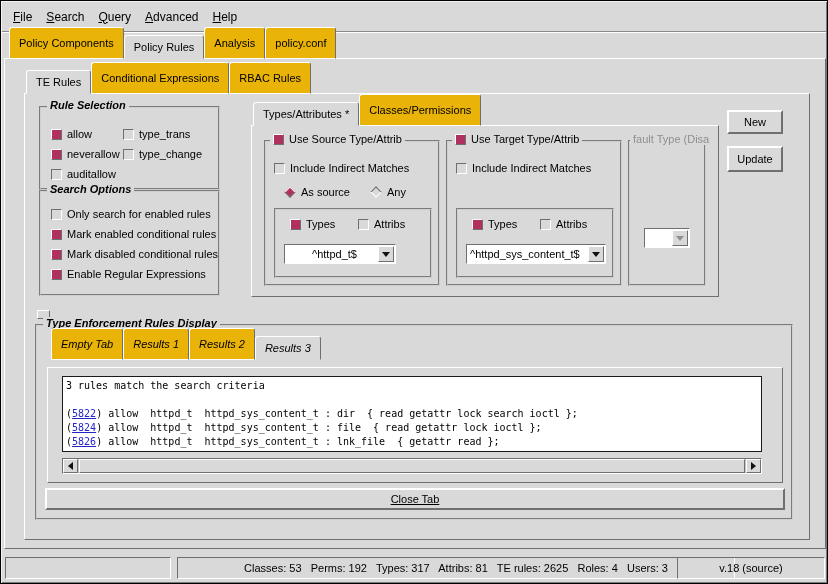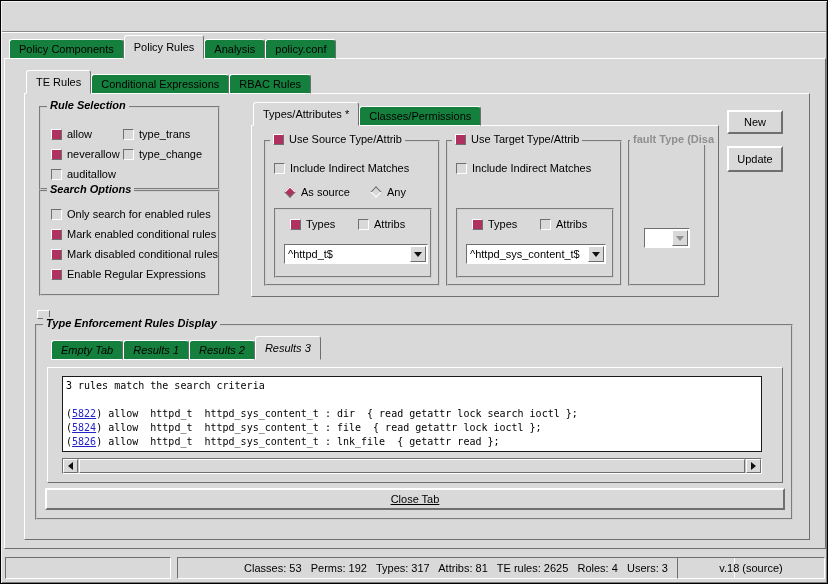--- a/index.html
+++ b/index.html
@@ -9,32 +9,32 @@
           font-family:"Liberation Sans",sans-serif;color:#000;overflow:hidden;}
   .btn{position:absolute;background:#d9d9d9;border:2px solid;border-color:#ffffff #6f6f6f #6f6f6f #ffffff;
        font-size:11px;display:flex;align-items:center;justify-content:center;cursor:default;white-space:nowrap;}
   
   .menubar{position:absolute;left:1px;top:1px;right:1px;height:29px;display:flex;align-items:center;padding-left:4px;}
   .menu-item{padding:3px 7px;font-size:12px;white-space:nowrap;}
   .menu-item .mn{text-decoration:underline;}
   .menu-sep{position:absolute;left:1px;right:1px;top:30px;height:2px;border-top:1px solid #8a8a8a;border-bottom:1px solid #ffffff;}
   
   .tabs{position:absolute;display:flex;align-items:flex-end;z-index:2;}
-  .tab{background:#15803d;border:1px solid;border-color:#ffffff #6f6f6f #ffffff #ffffff;
-       border-top-left-radius:3px;border-top-right-radius:3px;padding:0 9px;height:20px;
+  .tab{background:#eab308;border:1px solid;border-color:#ffffff #6f6f6f #ffffff #ffffff;
+       border-top-left-radius:3px;border-top-right-radius:3px;padding:0 9px;height:32px;
        display:flex;align-items:center;font-size:11px;white-space:nowrap;cursor:default;}
   .tab.active{background:#d9d9d9;height:24px;border-bottom:1px solid #d9d9d9;z-index:3;}
   .nb-body{position:absolute;background:#d9d9d9;border:1px solid;border-color:#ffffff #6f6f6f #6f6f6f #ffffff;}
   
   .lframe{position:absolute;border:2px groove #cfcfcf;}
   .lf-title{position:absolute;top:-9px;left:6px;background:#d9d9d9;padding:0 3px;font-size:11px;
             font-weight:bold;font-style:italic;white-space:nowrap;}
   .lf-check-title{position:absolute;top:-9px;left:4px;background:#d9d9d9;padding:0 3px;display:flex;
                   align-items:center;font-size:11px;white-space:nowrap;}
-  .disabled-text{color:#8f8f8f;font-weight:bold;font-style:normal;}
+  .disabled-text{color:#8f8f8f;font-weight:normal;font-style:normal;}
   
   .opt-row{position:absolute;display:flex;align-items:center;font-size:11px;white-space:nowrap;height:16px;cursor:default;}
   .cb{width:11px;height:11px;flex:none;background:#d9d9d9;border:1px solid;border-color:#6f6f6f #ffffff #ffffff #6f6f6f;margin-right:5px;}
   .cb.on{background:#b03060;border-color:#ffffff #6f6f6f #6f6f6f #ffffff;}
   .rb{width:8px;height:8px;flex:none;background:#d9d9d9;border:1px solid;border-color:#6f6f6f #ffffff #ffffff #6f6f6f;transform:rotate(45deg);margin-right:7px;}
   .rb.on{background:#b03060;border-color:#ffffff #6f6f6f #6f6f6f #ffffff;}
   
   .combo{position:absolute;display:flex;align-items:center;background:#ffffff;border:1px solid;
          border-color:#6f6f6f #ffffff #ffffff #6f6f6f;height:20px;}
   .combo .val{flex:1;font-size:11px;padding-left:3px;overflow:hidden;white-space:nowrap;}
@@ -57,20 +57,27 @@
   
   .status-panel{position:absolute;top:556px;height:22px;border:1px solid;border-color:#6f6f6f #ffffff #ffffff #6f6f6f;
                 display:flex;align-items:center;justify-content:center;font-size:11px;white-space:pre;}
   .sash{position:absolute;background:#d9d9d9;border:1px solid;border-color:#ffffff #6f6f6f #6f6f6f #ffffff;}
 </style>
 </head>
 <body>
 
 <div class="window">
 
+  <div class="menubar">
+    <div class="menu-item"><span class="mn">F</span><span>ile</span></div>
+    <div class="menu-item"><span class="mn">S</span><span>earch</span></div>
+    <div class="menu-item"><span class="mn">Q</span><span>uery</span></div>
+    <div class="menu-item"><span class="mn">A</span><span>dvanced</span></div>
+    <div class="menu-item"><span class="mn">H</span><span>elp</span></div>
+  </div>
   <div class="menu-sep"></div>
 
   <div class="tabs" style="left:8px;top:34px;height:24px;">
     <div class="tab">Policy Components</div>
     <div class="tab active">Policy Rules</div>
     <div class="tab">Analysis</div>
     <div class="tab">policy.conf</div>
   </div>
 
   <div class="nb-body" style="left:3px;top:57px;width:822px;height:491px;">
@@ -152,21 +159,21 @@
           </div>
           <div class="lframe" style="left:8px;top:66px;width:158px;height:70px;">
             <div class="opt-row" style="left:14px;top:6px;">
               <span class="cb on"></span>
               <span>Types</span>
             </div>
             <div class="opt-row" style="left:82px;top:6px;">
               <span class="cb"></span>
               <span>Attribs</span>
             </div>
-            <div class="combo" style="left:8px;top:34px;width:144px;">
+            <div class="combo" style="left:8px;top:34px;width:112px;padding-left:24px;">
               <span class="val">^httpd_t$</span>
               <span class="arrowbtn">
                   <span class="tri-down"></span>
                 </span>
             </div>
           </div>
         </div>
 
         <div class="lframe" style="left:194px;top:14px;width:176px;height:146px;">
           <div class="lf-check-title">

